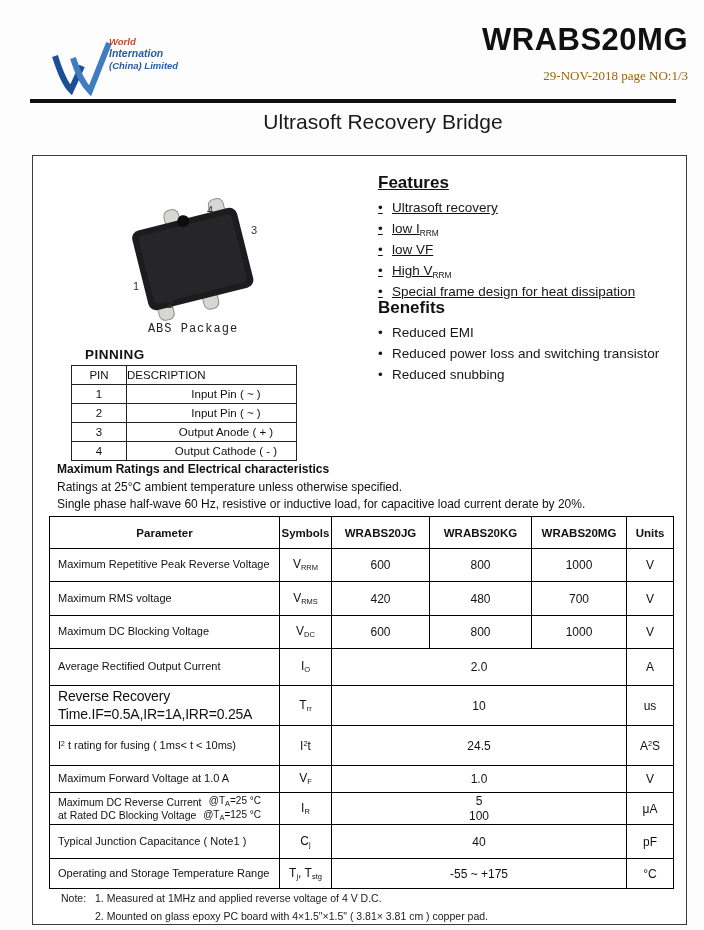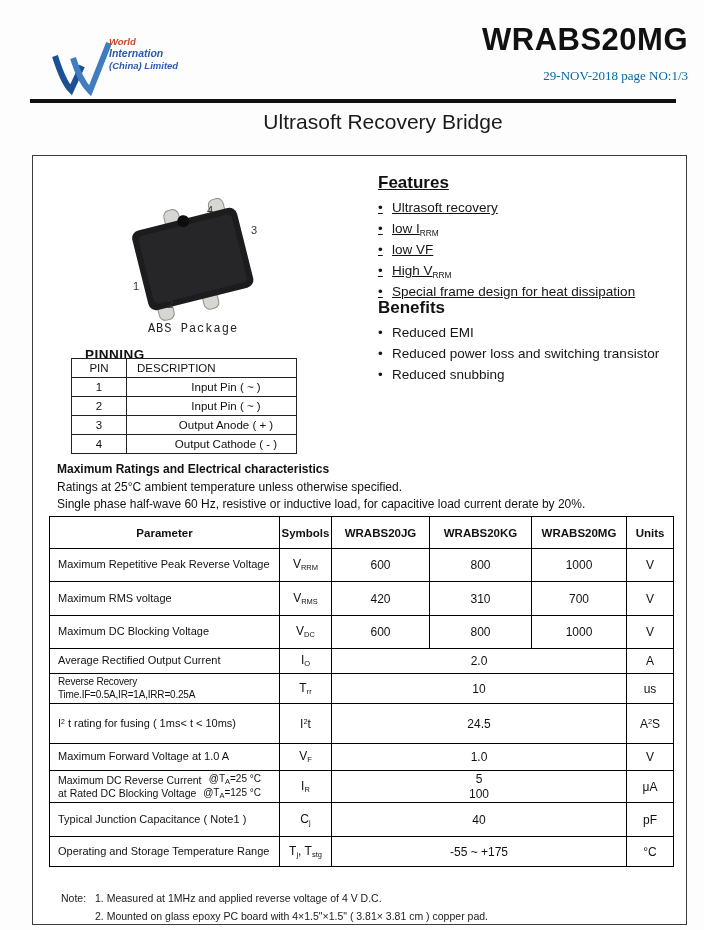--- a/index.html
+++ b/index.html
@@ -12,63 +12,63 @@
   .logo svg { position:absolute; left:0; top:6px; }
   .logo-lines { position:absolute; left:58px; top:2px; font-style:italic; font-weight:700; line-height:1.2; }
   .logo-world { color:#c8452a; font-size:9.5px; }
   .logo-internation { color:#2a5ca8; font-size:10.5px; }
   .logo-china { color:#2a5ca8; font-size:9.5px; }
   .brand { position:absolute; left:130px; top:36px; font-family:"Liberation Serif","DejaVu Serif",serif;
     font-size:25px; font-weight:700; letter-spacing:1.5px; color:#161616; }
   .brand sup { font-size:10px; vertical-align:18px; }
   .part-number { position:absolute; right:16px; top:22px; font-size:31px; font-weight:800; letter-spacing:0.5px; }
   .date-line { position:absolute; right:16px; top:68px; font-family:"Liberation Serif","DejaVu Serif",serif;
-    font-size:13px; color:#0369a1;margin-left:16px; }
+    font-size:13px; color:#a16207;margin-left:16px; }
   .header-rule { position:absolute; left:30px; top:99px; width:646px; height:4px; background:#101010; }
   .subtitle { position:absolute; left:0; top:110px; width:704px; padding-left:62px;
     text-align:center; font-size:21px; color:#1a1a1a; }
 
   
   .main-box { position:absolute; left:32px; top:155px; width:655px; height:770px; border:1px solid #3c3c3c; background:#fff; }
 
   
   .chip { position:absolute; left:78px; top:42px; width:165px; height:125px; }
   .pin-label { position:absolute; font-size:11px; color:#333; }
   .pkg-caption { position:absolute; left:55px; top:166px; width:210px; text-align:center;
     font-size:12px; letter-spacing:1px; color:#222;font-family:Liberation Mono, monospace; }
 
   
   .pinning-title { position:absolute; left:52px; top:191px; font-size:13.5px; font-weight:700; letter-spacing:0.5px; }
-  .pinning-table { position:absolute; left:38px; top:202px; width:226px; border-collapse:collapse; font-size:11.5px; }
+  .pinning-table { position:absolute; left:38px; top:209px; width:226px; border-collapse:collapse; font-size:11.5px; }
   .pinning-table td { border:1px solid #222; height:19px; }
   .pinning-table .pin-col { width:55px; text-align:center; }
   .pinning-table .desc-col { text-align:center;padding-left:29px; }
-  .pinning-table .desc-head { text-align:left; padding-left:10px; }
+  .pinning-table .desc-head { text-align:left; padding-left:0; }
 
   
   .ratings-title { position:absolute; left:24px; top:306px; font-size:12px; font-weight:700; }
   .ratings-line1 { position:absolute; left:24px; top:324px; font-size:12px; }
   .ratings-line2 { position:absolute; left:24px; top:341px; font-size:12px; }
 
   
   .main-table { position:absolute; left:16px; top:360px; width:624px; border-collapse:collapse; table-layout:fixed;padding-left:23px; }
   .main-table td, .main-table th { border:1px solid #000; vertical-align:middle; }
   .main-table th { font-size:11.5px; }
   .th-param { font-size:12px; }
   .col-param { width:230px; } .col-sym { width:52px; } .col-jg { width:98px; }
   .col-kg { width:102px; } .col-mg { width:95px; } .col-units { width:47px; }
   .main-table thead tr { height:32px; }
   .main-table tbody tr:nth-child(1){height:33px;} .main-table tbody tr:nth-child(2){height:34px;}
-  .main-table tbody tr:nth-child(3){height:33px;} .main-table tbody tr:nth-child(4){height:25px;}
+  .main-table tbody tr:nth-child(3){height:33px;} .main-table tbody tr:nth-child(4){height:37px;}
   .main-table tbody tr:nth-child(5){height:29px;} .main-table tbody tr:nth-child(6){height:40px;}
   .main-table tbody tr:nth-child(7){height:27px;} .main-table tbody tr:nth-child(8){height:18px;}
   .main-table tbody tr:nth-child(9){height:34px;} .main-table tbody tr:nth-child(10){height:30px;}
   .main-table tbody tr:nth-child(11){height:30px;}
   td.param { font-size:11px; padding:2px 4px 2px 8px; text-align:left; line-height:1.25; }
-  td.param.tight { font-size:10px; letter-spacing:-0.2px; }
+  td.param.tight { font-size:14px; letter-spacing:-0.2px; }
   td.sym, td.val, td.unit { text-align:center; font-size:12px; }
   td.sym sub, td.unit sub, td.param sub { font-size:7.5px; }
   sub { font-size:0.62em; vertical-align:-0.3em; }
   sup { font-size:0.62em; vertical-align:0.5em; }
   .ir-line { display:flex; justify-content:space-between; align-items:flex-end; font-size:10.5px; }
   .ir-cond { font-size:10px; padding-right:14px; }
   .stack2 div { line-height:1.25; }
 
   
   .features { position:absolute; left:345px; top:17px; width:305px;text-decoration:underline; }
@@ -231,21 +231,21 @@
           <td class="sym"><span>V</span><sub>RRM</sub></td>
           <td class="val">600</td>
           <td class="val">800</td>
           <td class="val">1000</td>
           <td class="unit">V</td>
         </tr>
         <tr>
           <td class="param">Maximum RMS voltage</td>
           <td class="sym"><span>V</span><sub>RMS</sub></td>
           <td class="val">420</td>
-          <td class="val">310</td>
+          <td class="val">480</td>
           <td class="val">700</td>
           <td class="unit">V</td>
         </tr>
         <tr>
           <td class="param">Maximum DC Blocking Voltage</td>
           <td class="sym"><span>V</span><sub>DC</sub></td>
           <td class="val">600</td>
           <td class="val">800</td>
           <td class="val">1000</td>
           <td class="unit">V</td>

